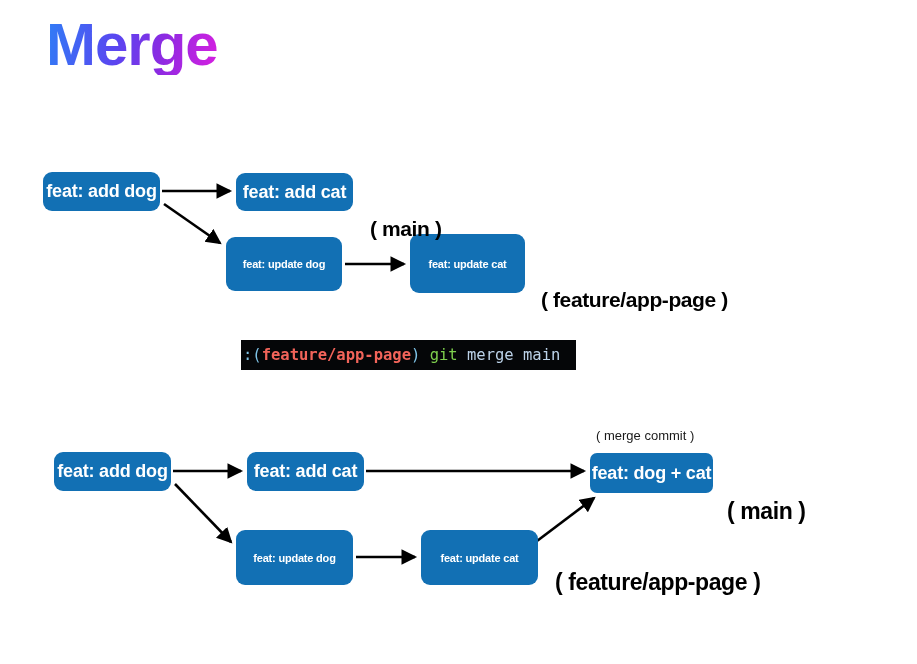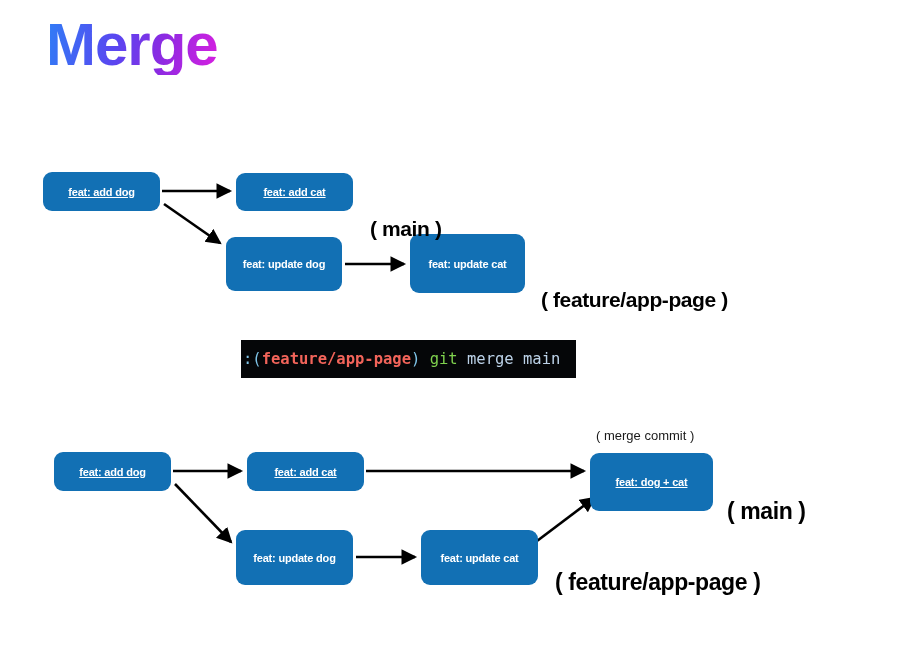--- a/index.html
+++ b/index.html
@@ -58,21 +58,21 @@
     color: #ffffff;
     font-weight: bold;
     display: flex;
     align-items: center;
     justify-content: center;
     text-align: center;
     box-sizing: border-box;
     white-space: nowrap;
     letter-spacing: -0.2px;
   }
-  .node.small { font-size: 11px; text-decoration: underline; }
+  .node.small { font-size: 18px; }
   .node.mid   { font-size: 11px; }
 
   
   .branch-label {
     position: absolute;
     color: #000000;
     font-weight: bold;
     white-space: nowrap;
     letter-spacing: -0.4px;
     margin-top: 36px;
@@ -87,21 +87,21 @@
     font-weight: normal;
     white-space: nowrap;
   }
 
   
   .terminal {
     position: absolute;
     left: 241px;
     top: 340px;
     width: 335px;
-    height: 38px;
+    height: 30px;
     background: #050608;
     display: flex;
     align-items: center;
     overflow: hidden;
     box-sizing: border-box;
     padding-left: 2px;
   }
   .terminal .line {
     font-family: "DejaVu Sans Mono", "Liberation Mono", monospace;
     font-size: 15.5px;
@@ -157,19 +157,19 @@
 </div>
 
 <div class="node small" style="left:54px; top:452px; width:117px; height:39px;">feat: add dog</div>
 
 <div class="node small" style="left:247px; top:452px; width:117px; height:39px;">feat: add cat</div>
 
 <div class="node mid" style="left:236px; top:530px; width:117px; height:55px;">feat: update dog</div>
 
 <div class="node mid" style="left:421px; top:530px; width:117px; height:55px;">feat: update cat</div>
 
-<div class="node small" style="left:590px; top:453px; width:123px; height:58px;">feat: dog + cat</div>
+<div class="node small" style="left:590px; top:453px; width:123px; height:40px;border-radius:7px;">feat: dog + cat</div>
 
 <div class="note-label" style="left:596px; top:428px;">( merge commit )</div>
 
 <div class="branch-label label-xl" style="left:727px; top:462px;">( main )</div>
 
 <div class="branch-label label-xl" style="left:555px; top:533px;">( feature/app-page )</div>
 
 </body></html>

